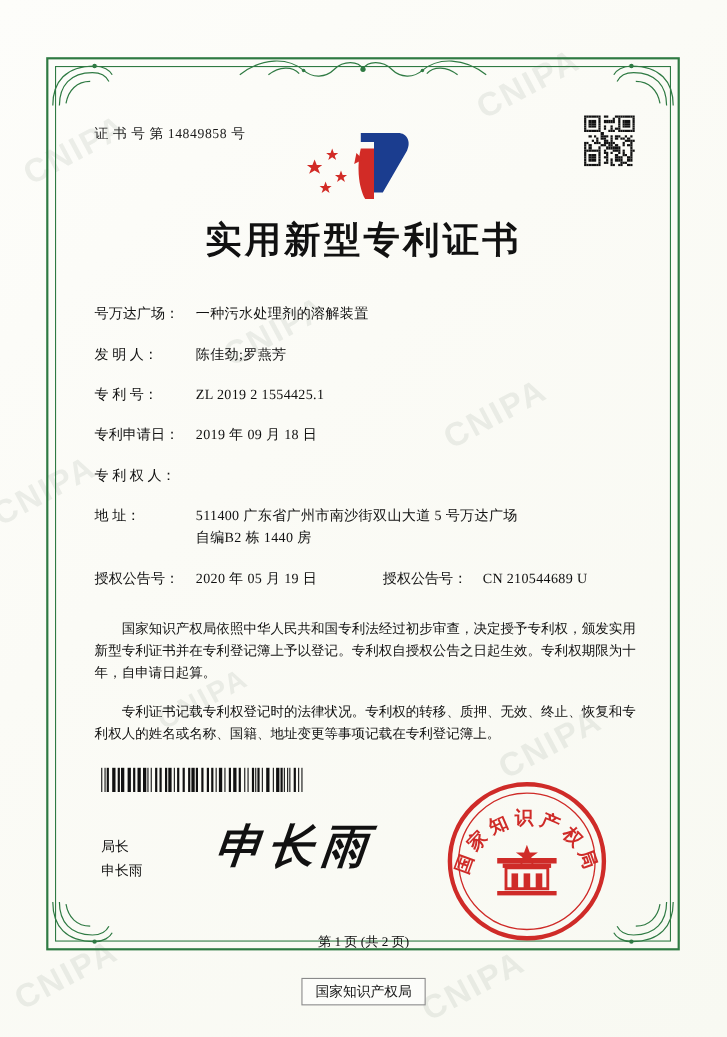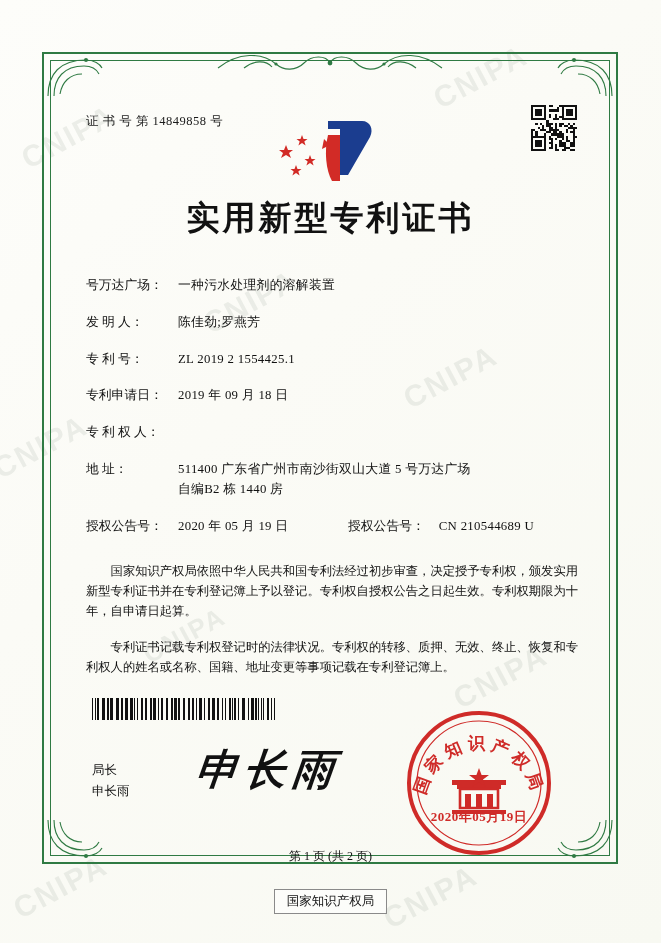--- a/index.html
+++ b/index.html
@@ -887,20 +887,19 @@
         <rect x="-22" y="-9" width="44" height="4" fill="#cf2b28"></rect>
         <path d="M-19 -5 L19 -5 L19 14 L-19 14 Z" fill="none" stroke="#cf2b28" stroke-width="2.6"></path>
         <rect x="-14" y="0" width="6" height="14" fill="#cf2b28"></rect>
         <rect x="-3" y="0" width="6" height="14" fill="#cf2b28"></rect>
         <rect x="8" y="0" width="6" height="14" fill="#cf2b28"></rect>
         <rect x="-27" y="16" width="54" height="4" fill="#cf2b28"></rect>
         <polygon points="0,-26 2.6,-19 10,-19 4,-14.6 6.3,-7.5 0,-12 -6.3,-7.5 -4,-14.6 -10,-19 -2.6,-19" fill="#cf2b28"></polygon>
       </g>
     </svg>
   </div>
-  <div class="seal-date">2020年05月19日</div>
 
   <div class="page-num">第 1 页 (共 2 页)</div>
   <div class="footer-note">
     <span>国家知识产权局</span>
   </div>
 
 </div>
 
 </body></html>

